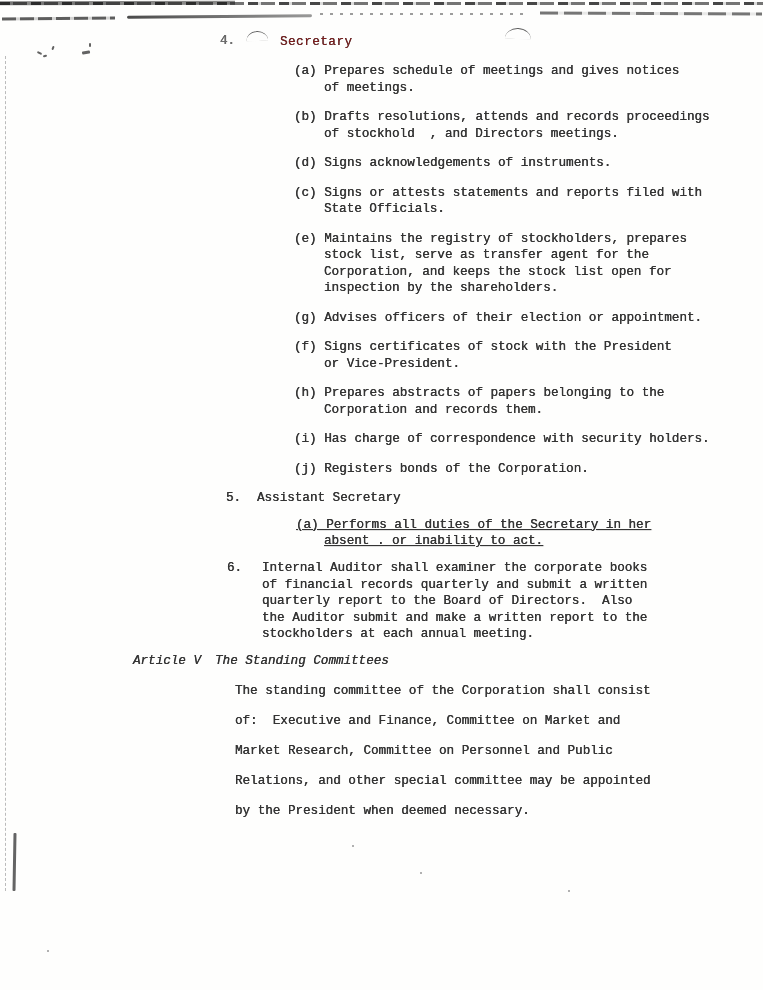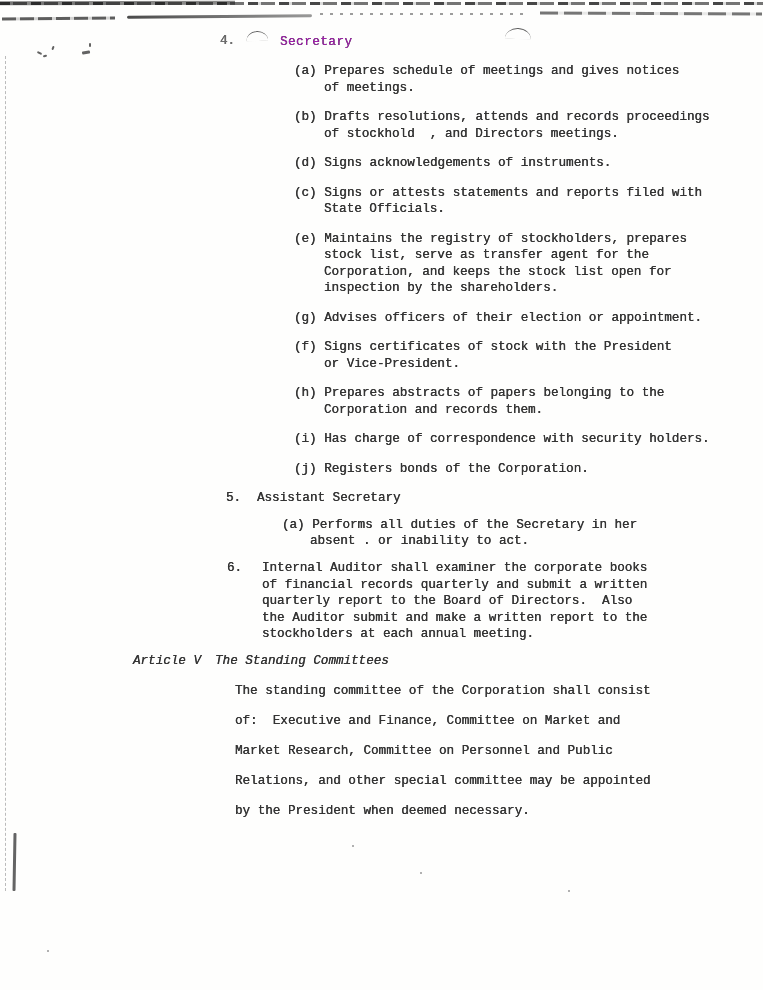--- a/index.html
+++ b/index.html
@@ -39,27 +39,27 @@
   .pen{position:absolute;background:rgba(60,60,60,.8);border-radius:1px;}
   .pen1{top:52px;left:37px;width:5px;height:2px;transform:rotate(28deg);}
   .pen2{top:55px;left:43px;width:4px;height:2px;transform:rotate(-15deg);}
   .pen3{top:46px;left:52px;width:2px;height:4px;transform:rotate(20deg);}
   .pen4{top:51px;left:82px;width:8px;height:2.5px;transform:rotate(-8deg);}
   .pen5{top:43px;left:89px;width;1.5px;width:1.5px;height:4px;}
   .speck{position:absolute;background:rgba(70,70,70,.55);width:2px;height:2px;border-radius:50%;}
   
   .s4head{position:absolute;top:33px;left:220px;width:220px;height:20px;}
   .s4num{position:absolute;left:0;top:0;color:#6e6e6e;filter:blur(.5px);}
-  .s4title{position:absolute;left:60px;top:1px;color:#a21caf;filter:blur(.7px);letter-spacing:.5px;}
+  .s4title{position:absolute;left:60px;top:1px;color:#7f1d1d;filter:blur(.7px);letter-spacing:.5px;}
   .items{position:absolute;top:63px;left:250px;width:440px;margin-left:44px;}
   .item{padding-left:30px;text-indent:-30px;margin-bottom:13px;}
   .sec5{position:absolute;top:490px;left:226px;width:460px;}
   .sec5head{display:flex;}
   .sec5num{width:31px;flex:0 0 31px;}
-  .sec5item{margin-top:10px;margin-left:56px;padding-left:28px;text-indent:-28px;}
+  .sec5item{margin-top:10px;margin-left:70px;padding-left:28px;text-indent:-28px;text-decoration:underline;}
   .sec6{position:absolute;top:560px;left:227px;width:470px;display:flex;}
   .sec6num{width:35px;flex:0 0 35px;}
   .sec6txt{line-height:16.6px;}
   .artv{position:absolute;top:653px;left:133px;display:flex;font-style:italic;}
   .artv-title{margin-left:14px;}
   .artv-para{position:absolute;top:676px;left:235px;width:470px;line-height:30px;}
 </style>
 </head>
 <body>
 

